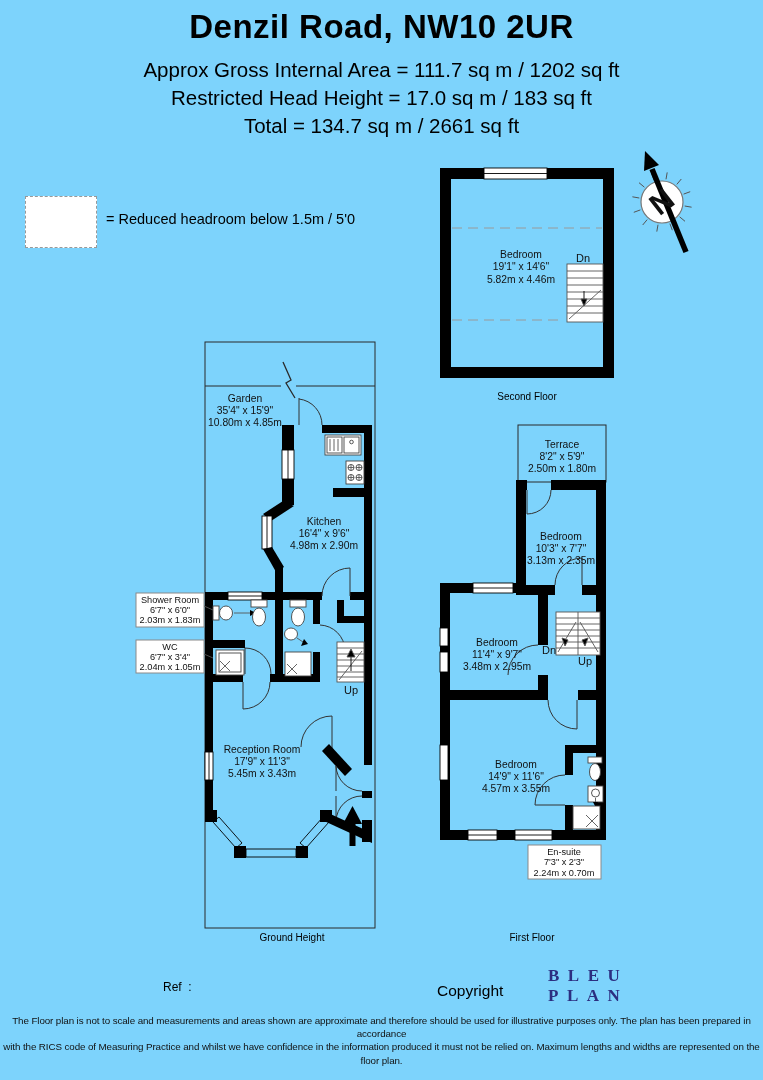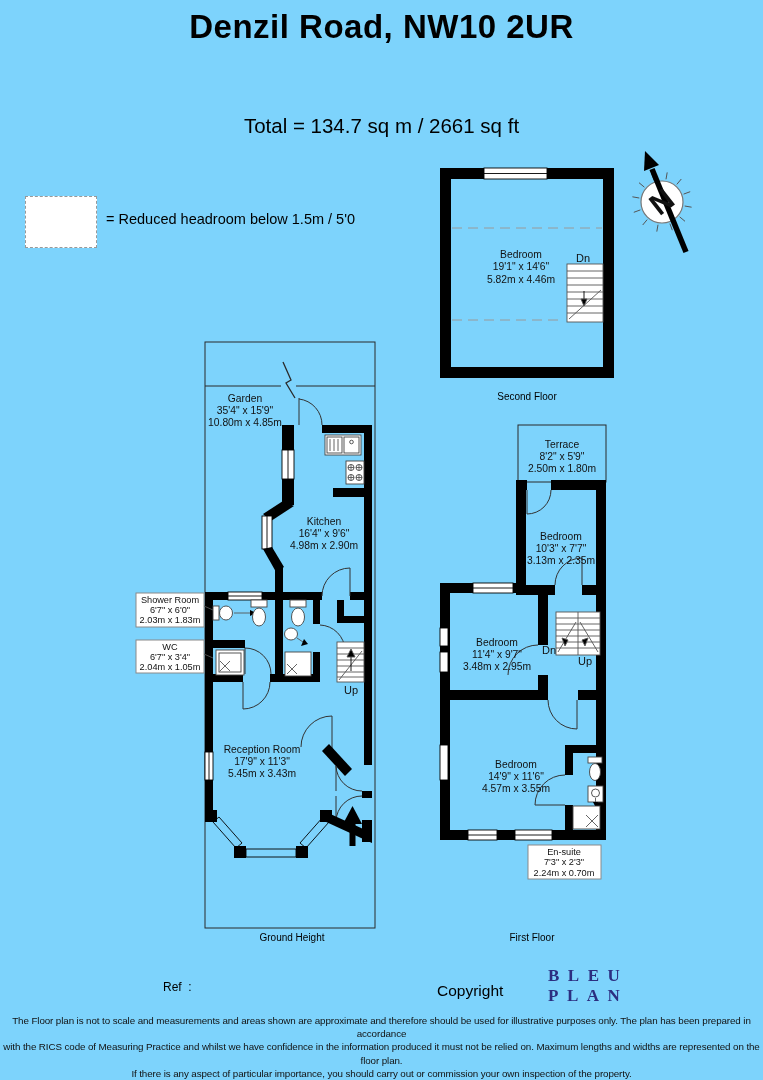--- a/index.html
+++ b/index.html
@@ -29,20 +29,22 @@
   .dash{fill:none;stroke:#9a9a9a;stroke-width:1;stroke-dasharray:10 6;}
   .lblbox{fill:#fff;stroke:#8a8a8a;stroke-width:1;}
   .blackfill{fill:#000;}
 </style>
 </head>
 <body>
 
 <div class="page">
 
   <div class="abs ctr title">Denzil Road, NW10 2UR</div>
+  <div class="abs ctr subline" style="top:58px">Approx Gross Internal Area = 111.7 sq m / 1202 sq ft</div>
+  <div class="abs ctr subline" style="top:86px">Restricted Head Height = 17.0 sq m / 183 sq ft</div>
   <div class="abs ctr subline" style="top:114px">Total = 134.7 sq m / 2661 sq ft</div>
 
   <div class="abs" style="left:25px;top:196px;width:70px;height:50px;border:1px dashed #999;background:#fff"></div>
   <div class="abs legend-label" style="left:106px;top:211px">= Reduced headroom below 1.5m / 5'0</div>
 
   <svg style="left:618px;top:143px" width="100" height="120" viewBox="0 0 100 120">
     <g stroke="#555" stroke-width="1">
       <line x1="66.7" y1="63.0" x2="73.6" y2="64.2"></line>
         <line x1="61.6" y1="73.8" x2="67.0" y2="78.3"></line>
       <line x1="51.9" y1="80.6" x2="54.3" y2="87.2"></line>
@@ -424,16 +426,15 @@
 
   <div class="abs ref" style="left:143px;top:980px">Ref  :</div>
   <div class="abs copyright" style="left:437px;top:982px">Copyright</div>
   <div class="abs logo" style="left: 548px; top: 966px; color: rgb(44, 46, 128); font-family: Liberation Serif, serif;">
     <div>BLEU</div>
     <div>PLAN</div>
   </div>
   <div class="abs ctr disclaimer">
     <div>The Floor plan is not to scale and measurements and areas shown are approximate and therefore should be used for illustrative purposes only. The plan has been prepared in accordance</div>
     <div>with the RICS code of Measuring Practice and whilst we have confidence in the information produced it must not be relied on. Maximum lengths and widths are represented on the floor plan.</div>
-    <div>If there is any aspect of particular importance, you should carry out or commission your own inspection of the property.</div>
 
   </div>
 </div>
 
 </body></html>

